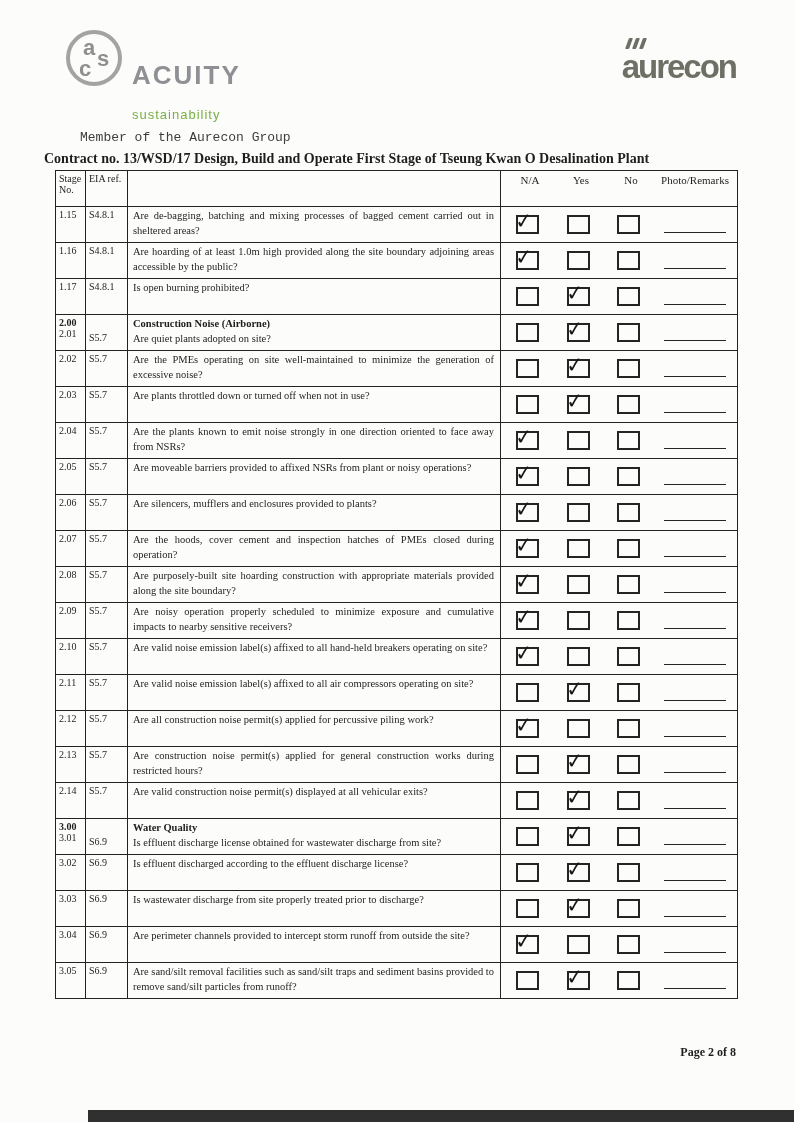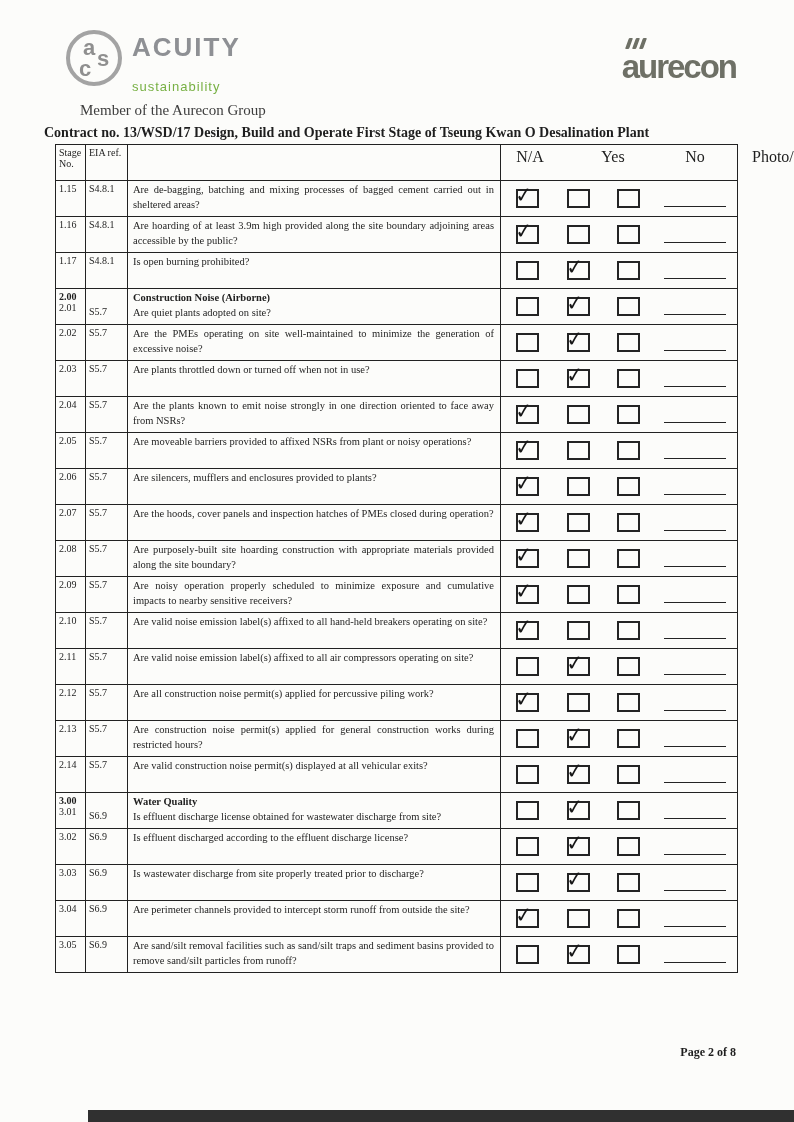--- a/index.html
+++ b/index.html
@@ -12,35 +12,35 @@
   
   .header { display:flex; justify-content:space-between; align-items:flex-start; padding:30px 58px 4px 66px; }
   .acuity-block { display:flex; gap:10px; }
   .acuity-mark { width:56px; height:56px; border:4px solid #a3a3a3; border-radius:50%; position:relative;
     font-family:"Liberation Sans",sans-serif; font-weight:bold; color:#8f8f8f; flex:0 0 auto; }
   .acuity-mark span { position:absolute; font-size:22px; line-height:1; }
   .m-a { top:3px; left:13px; }
   .m-s { top:14px; left:27px; }
   .m-c { top:24px; left:9px; }
   .acuity-text { padding-top:4px; }
-  .acuity-name { font-family:"Liberation Sans",sans-serif; font-size:26px; font-weight:bold; color:#8e9094; letter-spacing:2px; line-height:1; }
+  .acuity-name { font-family:"Liberation Sans",sans-serif; font-size:26px; font-weight:bold; color:#8e9094; letter-spacing:2px; line-height:1;margin-top:28px; }
   .acuity-tag  { font-family:"Liberation Sans",sans-serif; font-size:13px; color:#77b043; letter-spacing:1px; margin-top:19px; }
-  .acuity-member { font-family:Liberation Serif, serif; font-size:15px; color:#3d3d3d; margin-top:8px; margin-left:-52px; }
+  .acuity-member { font-family:Liberation Mono, monospace; font-size:13px; color:#3d3d3d; margin-top:8px; margin-left:-52px; }
   .aurecon { position:relative; padding-top:12px; margin-top:8px; }
   .aurecon-marks { position:absolute; top:0; left:5px; display:flex; gap:3px; }
   .aurecon-marks i { display:block; width:4px; height:11px; background:#6e7066; transform:skewX(-20deg); border-radius:1px; }
   .aurecon-name { font-family:"Liberation Sans",sans-serif; font-weight:bold; font-size:33px; color:#6e7066; letter-spacing:-2px; line-height:1; }
   
   .doc-title { text-align:left; font-weight:bold; font-size:14px; margin:2px 44px 3px 44px; }
   
   table.checklist { border-collapse:collapse; margin:0 57px 0 55px; width:682px; table-layout:fixed; }
   .checklist th, .checklist td { border:1px solid #222; vertical-align:top; }
   col.c1 { width:30px; } col.c2 { width:42px; } col.c3 { width:373px; } col.c4 { width:237px; }
   thead th { font-weight:normal; font-size:10px; text-align:left; padding:2px 3px; height:36px; }
-  .ans-head { display:grid; grid-template-columns:52px 50px 50px 1fr; text-align:center; font-size:16px; padding-top:1px;gap:32px; }
+  .ans-head { display:grid; grid-template-columns:52px 50px 50px 1fr; text-align:center; font-size:11px; padding-top:1px; }
   tbody tr { height:36px; }
   td.c-item, td.c-ref { font-size:10px; padding:2px 3px; }
   td.c-q { font-size:10.5px; line-height:1.4; padding:2px 6px 3px 5px; text-align:justify; }
   td.c-ans { vertical-align:middle; padding:3px 0; }
   .bold { font-weight:bold; }
   .ref-spacer { height:15px; }
   .ans-row { display:grid; grid-template-columns:52px 50px 50px 1fr; align-items:center; }
   .cb-wrap { display:flex; justify-content:center; }
   .cb { display:block; width:23px; height:19px; border:2px solid #242424; position:relative; background:#fcfcfa; }
   .tick { position:absolute; left:-3px; top:-8px; font-family:"DejaVu Sans",sans-serif; font-size:21px; color:#161616; transform:rotate(-6deg); }
@@ -138,21 +138,21 @@
           </td>
         </tr>
         <tr>
           <td class="c-item">
             <div>1.16</div>
           </td>
           <td class="c-ref">
             <div>S4.8.1</div>
           </td>
           <td class="c-q">
-            <div>Are hoarding of at least 3.9m high provided along the site boundary adjoining areas accessible by the public?</div>
+            <div>Are hoarding of at least 1.0m high provided along the site boundary adjoining areas accessible by the public?</div>
           </td>
           <td class="c-ans">
             <div class="ans-row">
               <span class="cb-wrap">
                 <span class="cb">
                   <span class="tick">✓</span>
                 </span>
               </span>
               <span class="cb-wrap">
                 <span class="cb"></span>
@@ -373,21 +373,21 @@
           </td>
         </tr>
         <tr>
           <td class="c-item">
             <div>2.07</div>
           </td>
           <td class="c-ref">
             <div>S5.7</div>
           </td>
           <td class="c-q">
-            <div>Are the hoods, cover panels and inspection hatches of PMEs closed during operation?</div>
+            <div>Are the hoods, cover cement and inspection hatches of PMEs closed during operation?</div>
           </td>
           <td class="c-ans">
             <div class="ans-row">
               <span class="cb-wrap">
                 <span class="cb">
                   <span class="tick">✓</span>
                 </span>
               </span>
               <span class="cb-wrap">
                 <span class="cb"></span>

